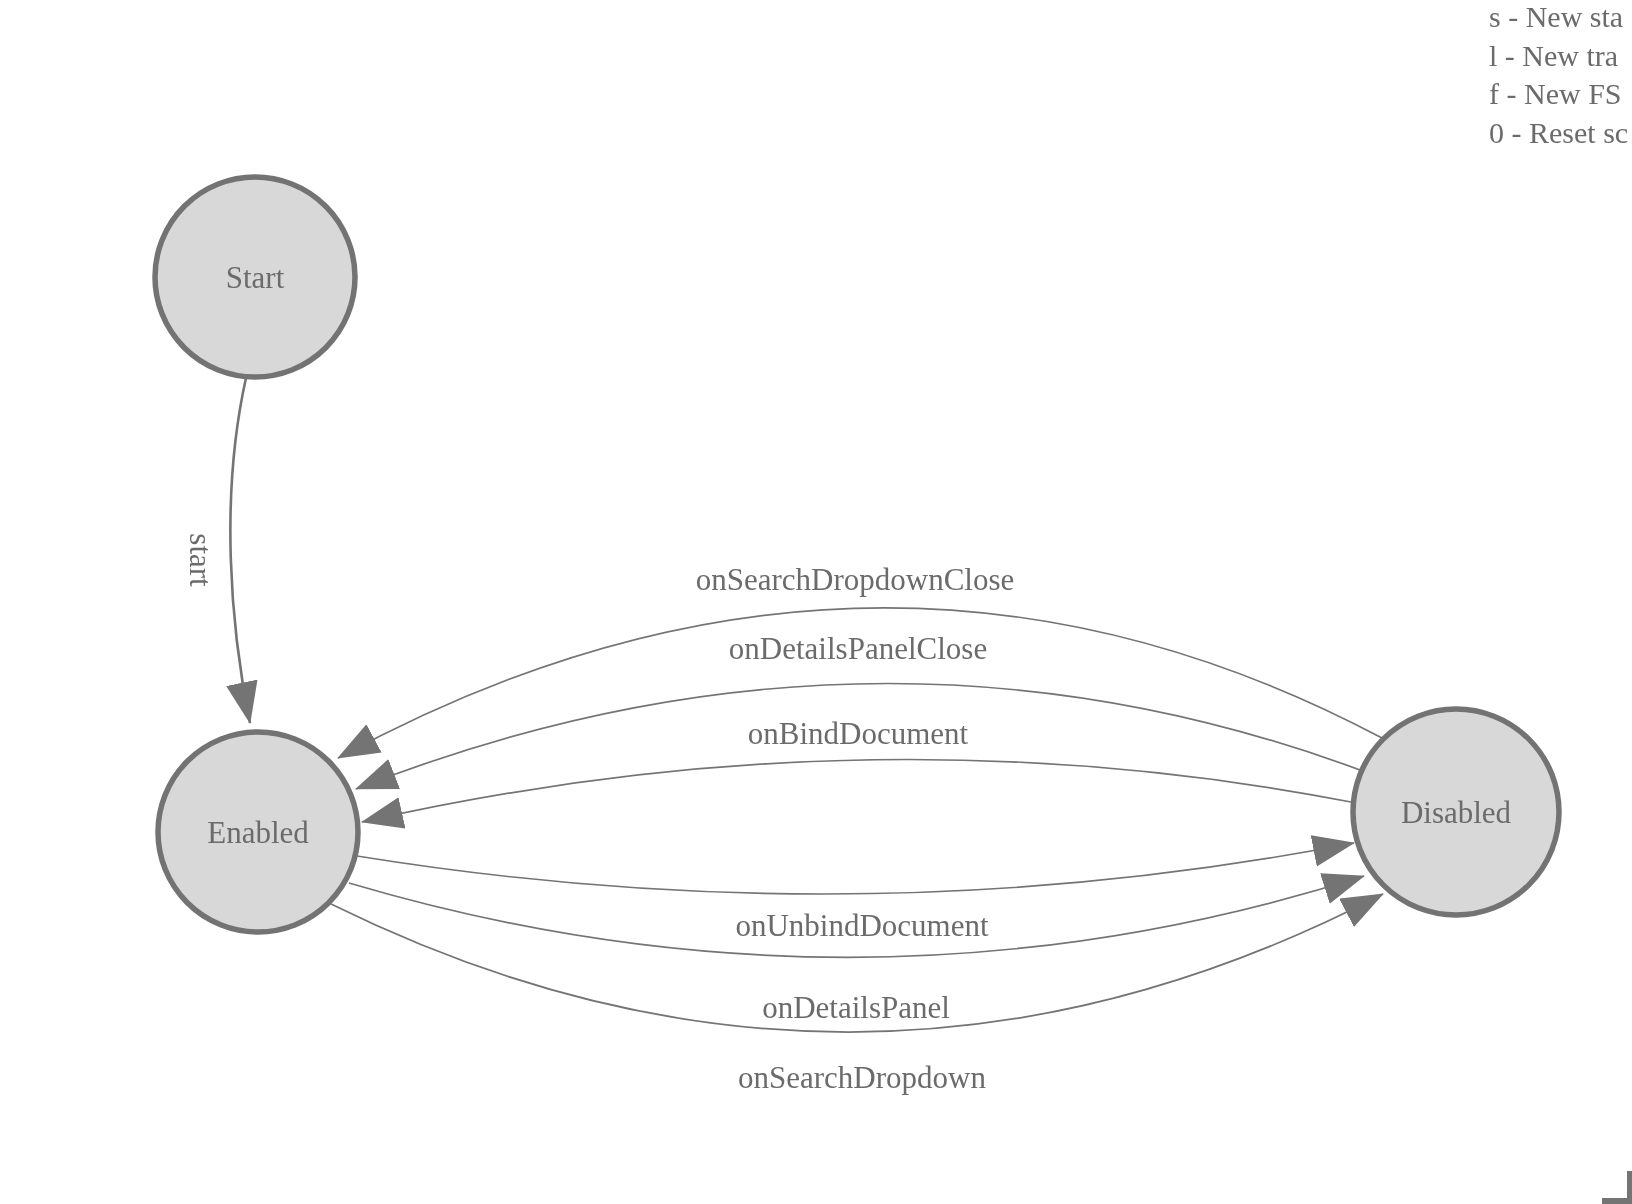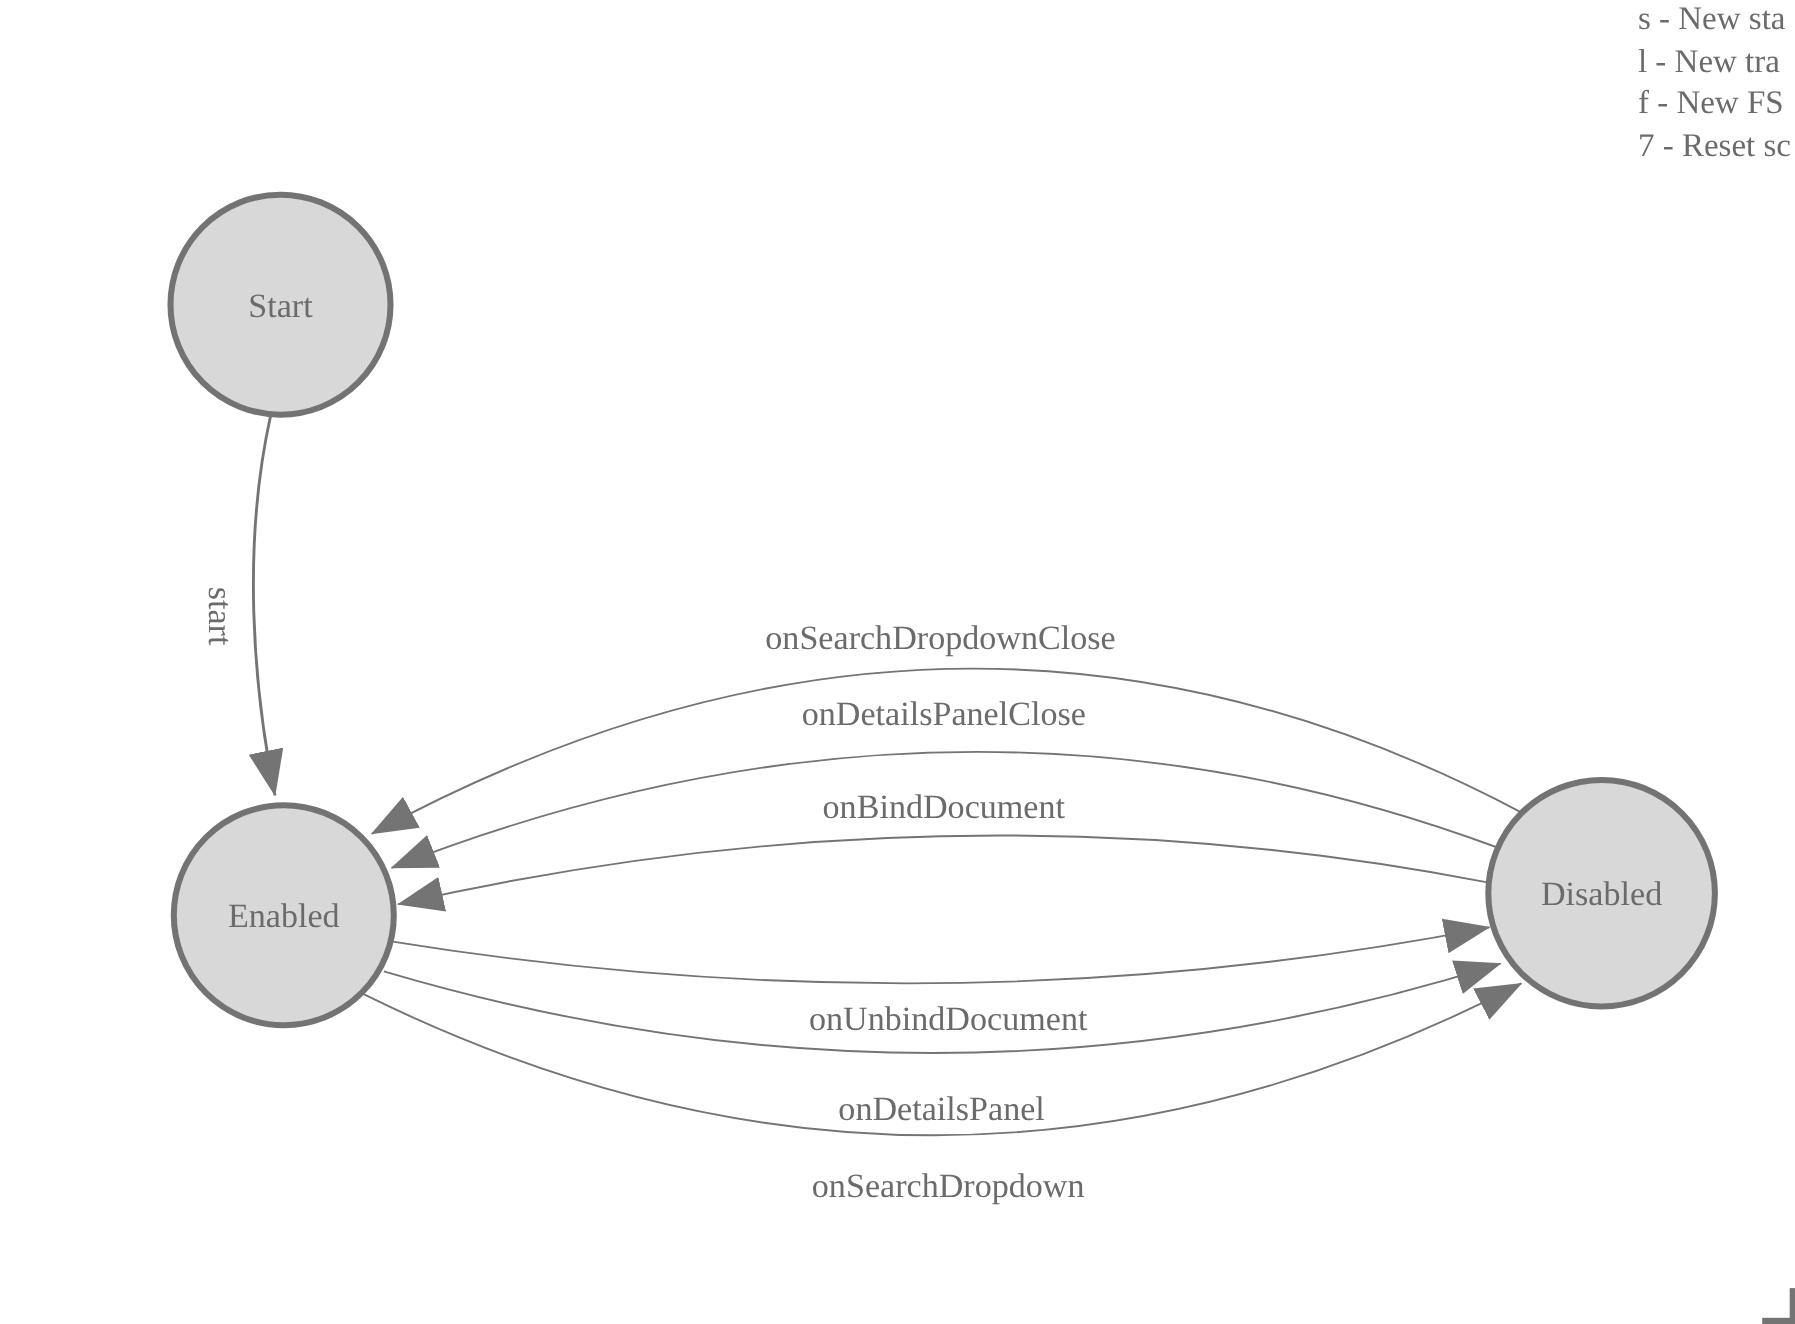--- a/index.html
+++ b/index.html
@@ -112,18 +112,18 @@
     <g>
       <circle class="node-circle" cx="1456" cy="812" r="103"></circle>
       <text class="node-label" x="1456" y="823">Disabled</text>
     </g>
   </svg>
 
   <div id="legend">
     <div>s - New sta</div>
     <div>l - New tra</div>
     <div>f - New FS</div>
-    <div>7 - Reset sc</div>
+    <div>0 - Reset sc</div>
   </div>
 
   <div id="corner-bracket"></div>
 
 </div>
 
 </body></html>

